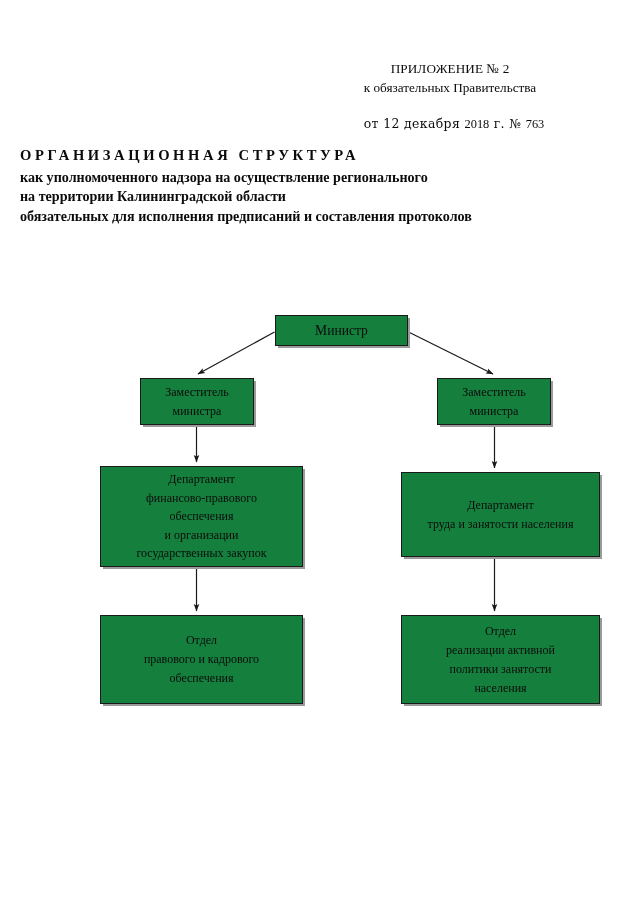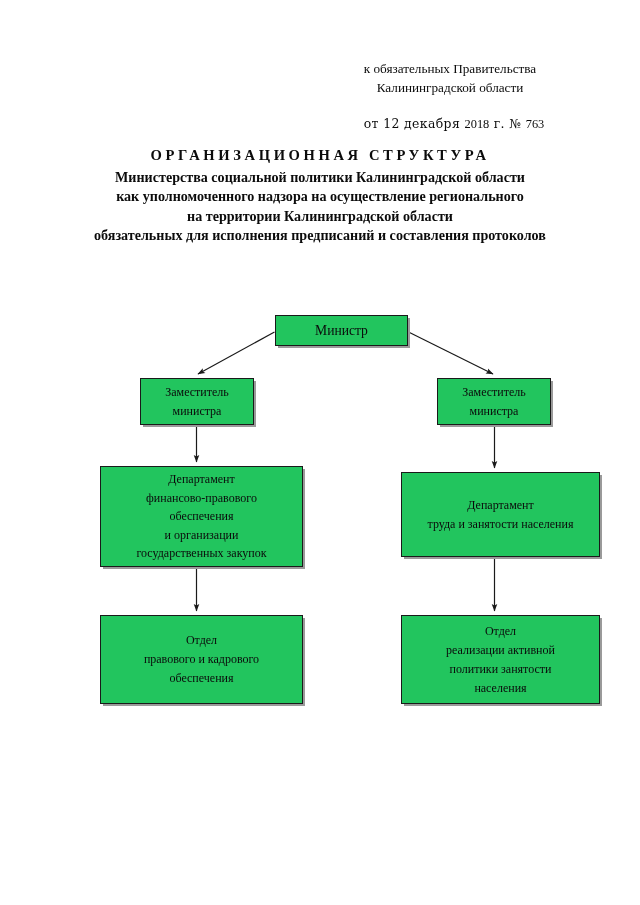--- a/index.html
+++ b/index.html
@@ -53,21 +53,20 @@
     font-family: "Liberation Serif", serif;
     letter-spacing: 0px;
   }
 
   
   .doc-title {
     position: absolute;
     left: 20px;
     top: 146px;
     width: 600px;
-    text-align: center;
     font-weight: bold;
     font-size: 14.1px;
     line-height: 19.6px;
   }
   .doc-title .t-main {
     display: block;
     letter-spacing: 3.6px;
     font-size: 14.6px;
     margin-bottom: 2px;
   }
@@ -87,21 +86,21 @@
   .chart svg {
     position: absolute;
     left: 0;
     top: 0;
   }
 
   .node {
     position: absolute;
     box-sizing: border-box;
     border: 1.2px solid #1a1a1a;
-    background: #22c55e;
+    background: #15803d;
     box-shadow: 2.5px 2.5px 0 -0.5px #9a9a9a;
     display: flex;
     align-items: center;
     justify-content: center;
     text-align: center;
   }
   .node .node-label {
     display: block;
     width: 100%;
     font-size: 12px;
@@ -122,34 +121,33 @@
 
   #node-minister .node-label     { font-size: 13.6px; }
   #node-dept-finance .node-label { line-height: 18.4px; }
 </style>
 </head>
 <body>
 
 <div class="page">
 
   <div class="header-block">
+    <span class="hline l1">ПРИЛОЖЕНИЕ № 2</span>
     <span class="hline">к обязательных Правительства</span>
-    <span class="hline">Калининградской области</span>
   </div>
 
   <div class="date-line">
     <span>от 12 декабря</span>
     <span class="num">2018</span>
     <span>г.  №</span>
     <span class="num">763</span>
   </div>
 
   <div class="doc-title">
     <span class="t-main">ОРГАНИЗАЦИОННАЯ СТРУКТУРА</span>
-    <span class="t-line">Министерства социальной политики Калининградской области</span>
     <span class="t-line">как уполномоченного надзора на осуществление регионального</span>
     <span class="t-line">на территории Калининградской области</span>
     <span class="t-line">обязательных для исполнения предписаний и составления протоколов</span>
   </div>
 
   <div class="chart">
 
     <svg width="640" height="905" viewBox="0 0 640 905">
       <defs>
         <marker id="arrowhead" markerWidth="9" markerHeight="9" refX="7.4" refY="3.2" orient="auto" markerUnits="userSpaceOnUse">

